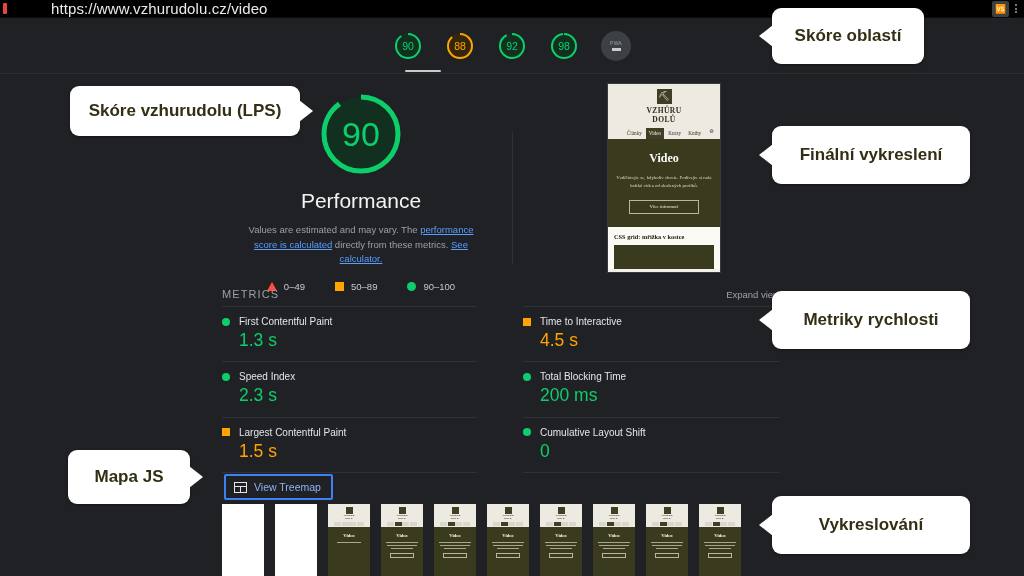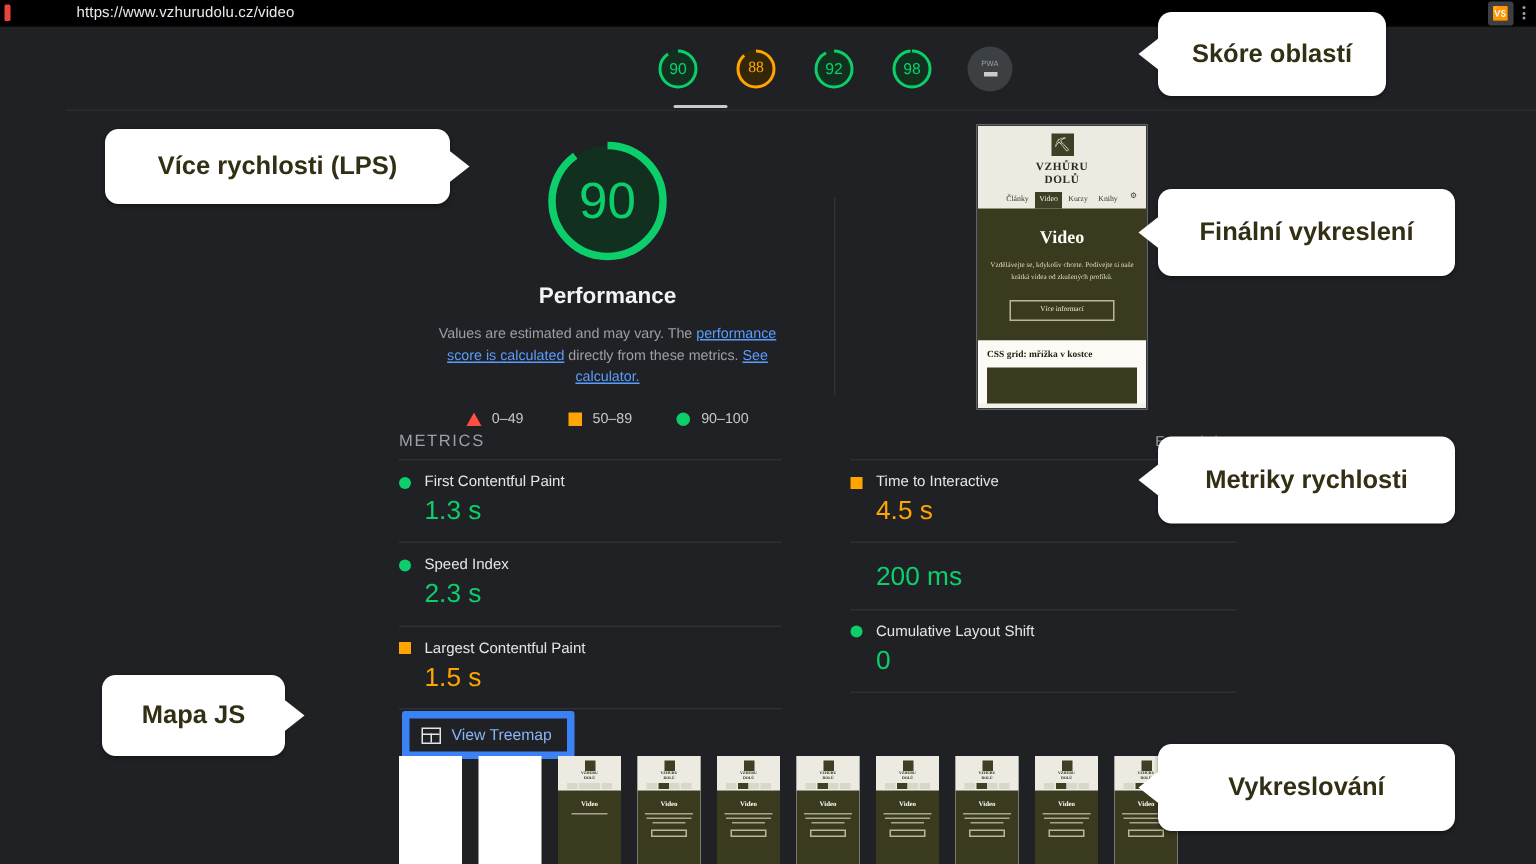--- a/index.html
+++ b/index.html
@@ -14,67 +14,67 @@
   
   .browser-bar {
     position: absolute; top: 0; left: 0; width: 1024px; height: 18px;
     background: #000; display: flex; align-items: center;
     border-bottom: 1px solid #0a0a0a;
   }
   .url-favicon {
     width: 4px; height: 11px; margin-left: 3px; margin-right: 7px;
     background: #e8453c; border-radius: 1px;
   }
-  .url-text { color: #e8eaed; font-size: 10px; letter-spacing: .1px; white-space: nowrap; padding-left: 37px; }
+  .url-text { color: #e8eaed; font-size: 15px; letter-spacing: .1px; white-space: nowrap; padding-left: 37px; }
   .chrome-right { margin-left: auto; display: flex; align-items: center; height: 18px; }
   .translate-btn {
     width: 17px; height: 16px; background: #3c4043; border-radius: 2px;
     display: flex; align-items: center; justify-content: center;
     color: #cdd0d3; font-size: 9px; margin-right: 2px;
   }
   .kebab { width: 10px; display:flex; flex-direction:column; align-items:center; gap:1.5px; margin-right:3px;}
   .kebab span { width:2px; height:2px; background:#9aa0a6; border-radius:50%; display:block;}
 
   
-  .lh-page { position:absolute; top:18px; left:0; width:912px; height:558px; background:#202124;margin-left:44px; }
+  .lh-page { position:absolute; top:18px; left:0; width:912px; height:558px; background:#202124; }
 
   
   .gauge-strip {
     position:absolute; top:4px; left:0; width:1024px; height:48px;
     display:flex; align-items:center; justify-content:center; gap:22px;
   }
   .mini-gauge { position:relative; width:30px; height:30px; }
   .mini-gauge svg { display:block; transform: rotate(-90deg); }
   .mini-gauge .mg-val {
     position:absolute; inset:0; display:flex; align-items:center; justify-content:center;
     font-size:10.5px; font-weight:400; line-height:1;
   }
   .mini-gauge.green .mg-val { color:#0cce6b; }
-  .mini-gauge.orange .mg-val { color:#ffa400;font-family:Liberation Serif, serif; }
+  .mini-gauge.orange .mg-val { color:#ffa400; }
   .mini-gauge.null { width:30px; height:30px; border-radius:50%; background:#3c4043;
       display:flex; flex-direction:column; align-items:center; justify-content:center; gap:2px;}
   .mini-gauge.null .pwa-label { font-size:5px; color:#9aa0a6; letter-spacing:.2px; line-height:1;}
   .mini-gauge.null .pwa-dash { width:9px; height:2.5px; background:#c9ccce; display:block;}
   .gauge-underline {
     position:absolute; top:52px; left:405px; width:36px; height:2px; background:#c7c9cb; border-radius:1px;
   }
   .strip-divider { position:absolute; top:55px; left:0; width:1024px; height:1px; background:#2c2d2f; }
 
   
   .content { position:absolute; top:58px; left:0; width:1024px; height:500px; }
 
   
   .perf-block { position:absolute; left:222px; top:14px; width:278px; text-align:center; }
   .big-gauge { position:relative; width:88px; height:88px; margin:0 auto; }
   .big-gauge svg { display:block; transform: rotate(-90deg); }
   .big-gauge .bg-val {
     position:absolute; inset:0; display:flex; align-items:center; justify-content:center;
     font-size:34px; color:#0cce6b; line-height:1;
   }
-  .perf-title { margin-top:11px; font-size:15px; font-weight:bold; color:#f1f3f4; }
+  .perf-title { margin-top:11px; font-size:21px; font-weight:normal; color:#f1f3f4; }
   .perf-desc { margin-top:10px; font-size:9.5px; line-height:1.55; color:#9aa0a6; padding:0 16px; }
   .perf-desc a { color:#5b9dff; text-decoration:underline; }
   .legend { margin-top:14px; display:flex; align-items:center; justify-content:center; gap:30px; }
   .legend-item { display:flex; align-items:center; gap:7px; font-size:9.5px; color:#c7c9cb; }
   .sw-tri { width:0; height:0; border-left:5px solid transparent; border-right:5px solid transparent; border-bottom:9px solid #ff4e42; }
   .sw-sq { width:9px; height:9px; background:#ffa400; }
   .sw-cir { width:9px; height:9px; border-radius:50%; background:#0cce6b; }
 
   .vert-divider { position:absolute; left:512px; top:56px; width:1px; height:132px; background:#303134; }
 
@@ -118,21 +118,21 @@
   .m-sq { width:8px; height:8px; flex:none; background:#ffa400; }
   .m-name { font-size:10px; color:#e3e5e8; }
   .m-value { margin-top:4px; margin-left:17px; font-size:17.5px; line-height:1.1; }
   .m-value.green { color:#0cce6b; }
   .m-value.orange { color:#ffa400; }
   .metrics-bottom-border { border-top:1px solid #303134; }
 
   .treemap-btn {
     position:absolute; left:224px; top:398px;
     display:inline-flex; align-items:center; gap:7px;
-    border:5px solid #3b82f6; border-radius:2px; padding:5px 10px 5px 8px;
+    border:2px solid #3b82f6; border-radius:2px; padding:5px 10px 5px 8px;
     background:transparent; color:#8ab4f8; font-size:10.5px;
   }
   .tm-icon { width:13px; height:11px; border:1.3px solid #e3e5e8; position:relative; flex:none;}
   .tm-icon::before { content:""; position:absolute; left:0; right:0; top:3px; height:1.3px; background:#e3e5e8;}
   .tm-icon::after { content:""; position:absolute; top:3px; bottom:0; left:4.5px; width:1.3px; background:#e3e5e8;}
 
   
   .filmstrip { position:absolute; left:222px; top:428px; display:flex; gap:11px; }
   .frame { width:42px; height:110px; background:#fff; overflow:hidden; flex:none; }
   .frame .f-head { background:#eceae1; padding:3px 0 0; text-align:center; height:23px;}
@@ -331,20 +331,24 @@
 
           <div class="metrics-col">
             <div class="metric-row">
               <div class="metric-top">
                 <span class="m-sq"></span>
                 <span class="m-name">Time to Interactive</span>
               </div>
               <div class="m-value orange">4.5 s</div>
             </div>
             <div class="metric-row">
+              <div class="metric-top">
+                <span class="m-dot green"></span>
+                <span class="m-name">Total Blocking Time</span>
+              </div>
               <div class="m-value green">200 ms</div>
             </div>
             <div class="metric-row">
               <div class="metric-top">
                 <span class="m-dot green"></span>
                 <span class="m-name">Cumulative Layout Shift</span>
               </div>
               <div class="m-value green">0</div>
             </div>
             <div class="metrics-bottom-border"></div>
@@ -546,21 +550,21 @@
             </div>
 
         </div>
 
       </div>
 
     </div>
   </div>
 
   <div class="callout right" id="callout-lps">
-    <span>Více rychlosti (LPS)</span>
+    <span>Skóre vzhurudolu (LPS)</span>
     <span class="tail"></span>
   </div>
 
   <div class="callout left" id="callout-areas">
     <span>Skóre oblastí</span>
     <span class="tail"></span>
   </div>
 
   <div class="callout left" id="callout-metrics">
     <span>Metriky rychlosti</span>

